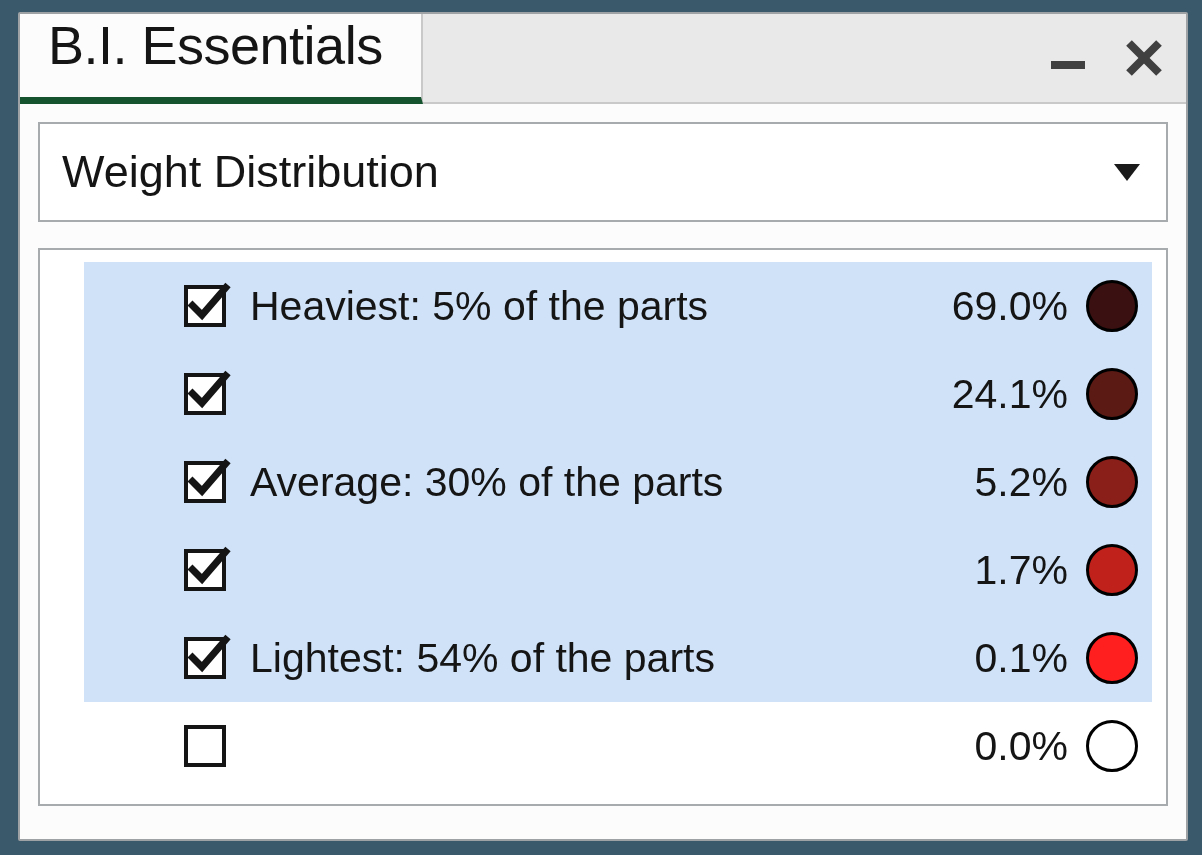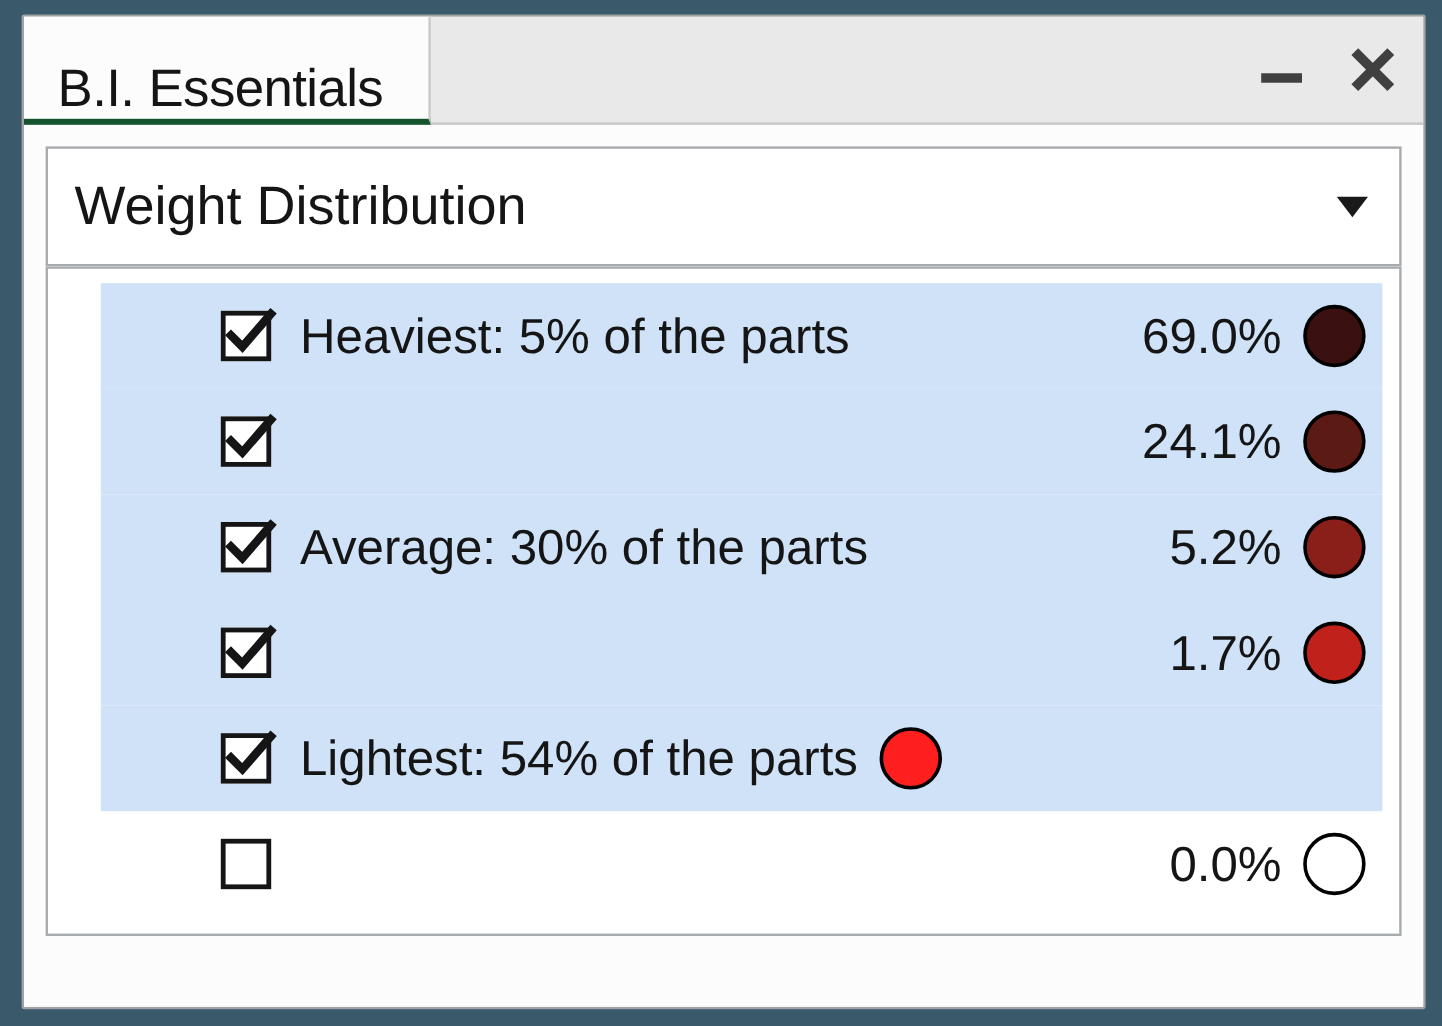--- a/index.html
+++ b/index.html
@@ -25,26 +25,26 @@
       height: 90px;
       background: #e9e9e9;
       border-bottom: 2px solid #c9c9c9;
       display: flex;
       align-items: stretch;
       position: relative;
     }
     .tab {
       background: #fcfcfc;
       border-right: 2px solid #c9c9c9;
-      border-bottom: 5px solid #14532d;
+      border-bottom: 7px solid #14532d;
       margin-bottom: -2px;
       padding: 0 38px 0 28px;
       display: flex;
-      align-items: flex-end;
-      font-size: 44px;
+      align-items: flex-start;
+      font-size: 54px;
       color: #151515;
       letter-spacing: -0.5px;
     }
     .title-controls {
       position: absolute;
       right: 18px;
       top: 0;
       height: 100%;
       display: flex;
       align-items: center;
@@ -59,21 +59,21 @@
       color: #404040;
       cursor: pointer;
     }
     .min-btn svg, .close-btn svg { display: block; }
     .content {
       flex: 1;
       background: #fcfcfc;
       padding: 18px 18px 11px 18px;
       display: flex;
       flex-direction: column;
-      gap: 0;
+      gap: 26px;
     }
     .dropdown {
       border: 2px solid #a8abae;
       background: #ffffff;
       height: 100px;
       display: flex;
       align-items: center;
       padding: 0 26px 0 22px;
       font-size: 45px;
       color: #151515;
@@ -221,20 +221,21 @@
         <span class="swatch" style="background:#c1211b;border-color:#000;"></span>
       </div>
 
       <div class="row hl">
         <span class="cb checked">
           <svg width="46" height="46" viewBox="0 0 46 46">
               <polyline points="4,24 16,36 42,6" fill="none" stroke="#151515" stroke-width="7"></polyline>
             </svg>
         </span>
         <span class="label">Lightest: 54% of the parts</span>
+        <span class="pct">0.1%</span>
         <span class="swatch" style="background:#ff1f1f;border-color:#000;"></span>
       </div>
 
       <div class="row">
         <span class="cb"></span>
         <span class="pct">0.0%</span>
         <span class="swatch" style="background:#ffffff;border-color:#000;"></span>
       </div>
 
     </div>

